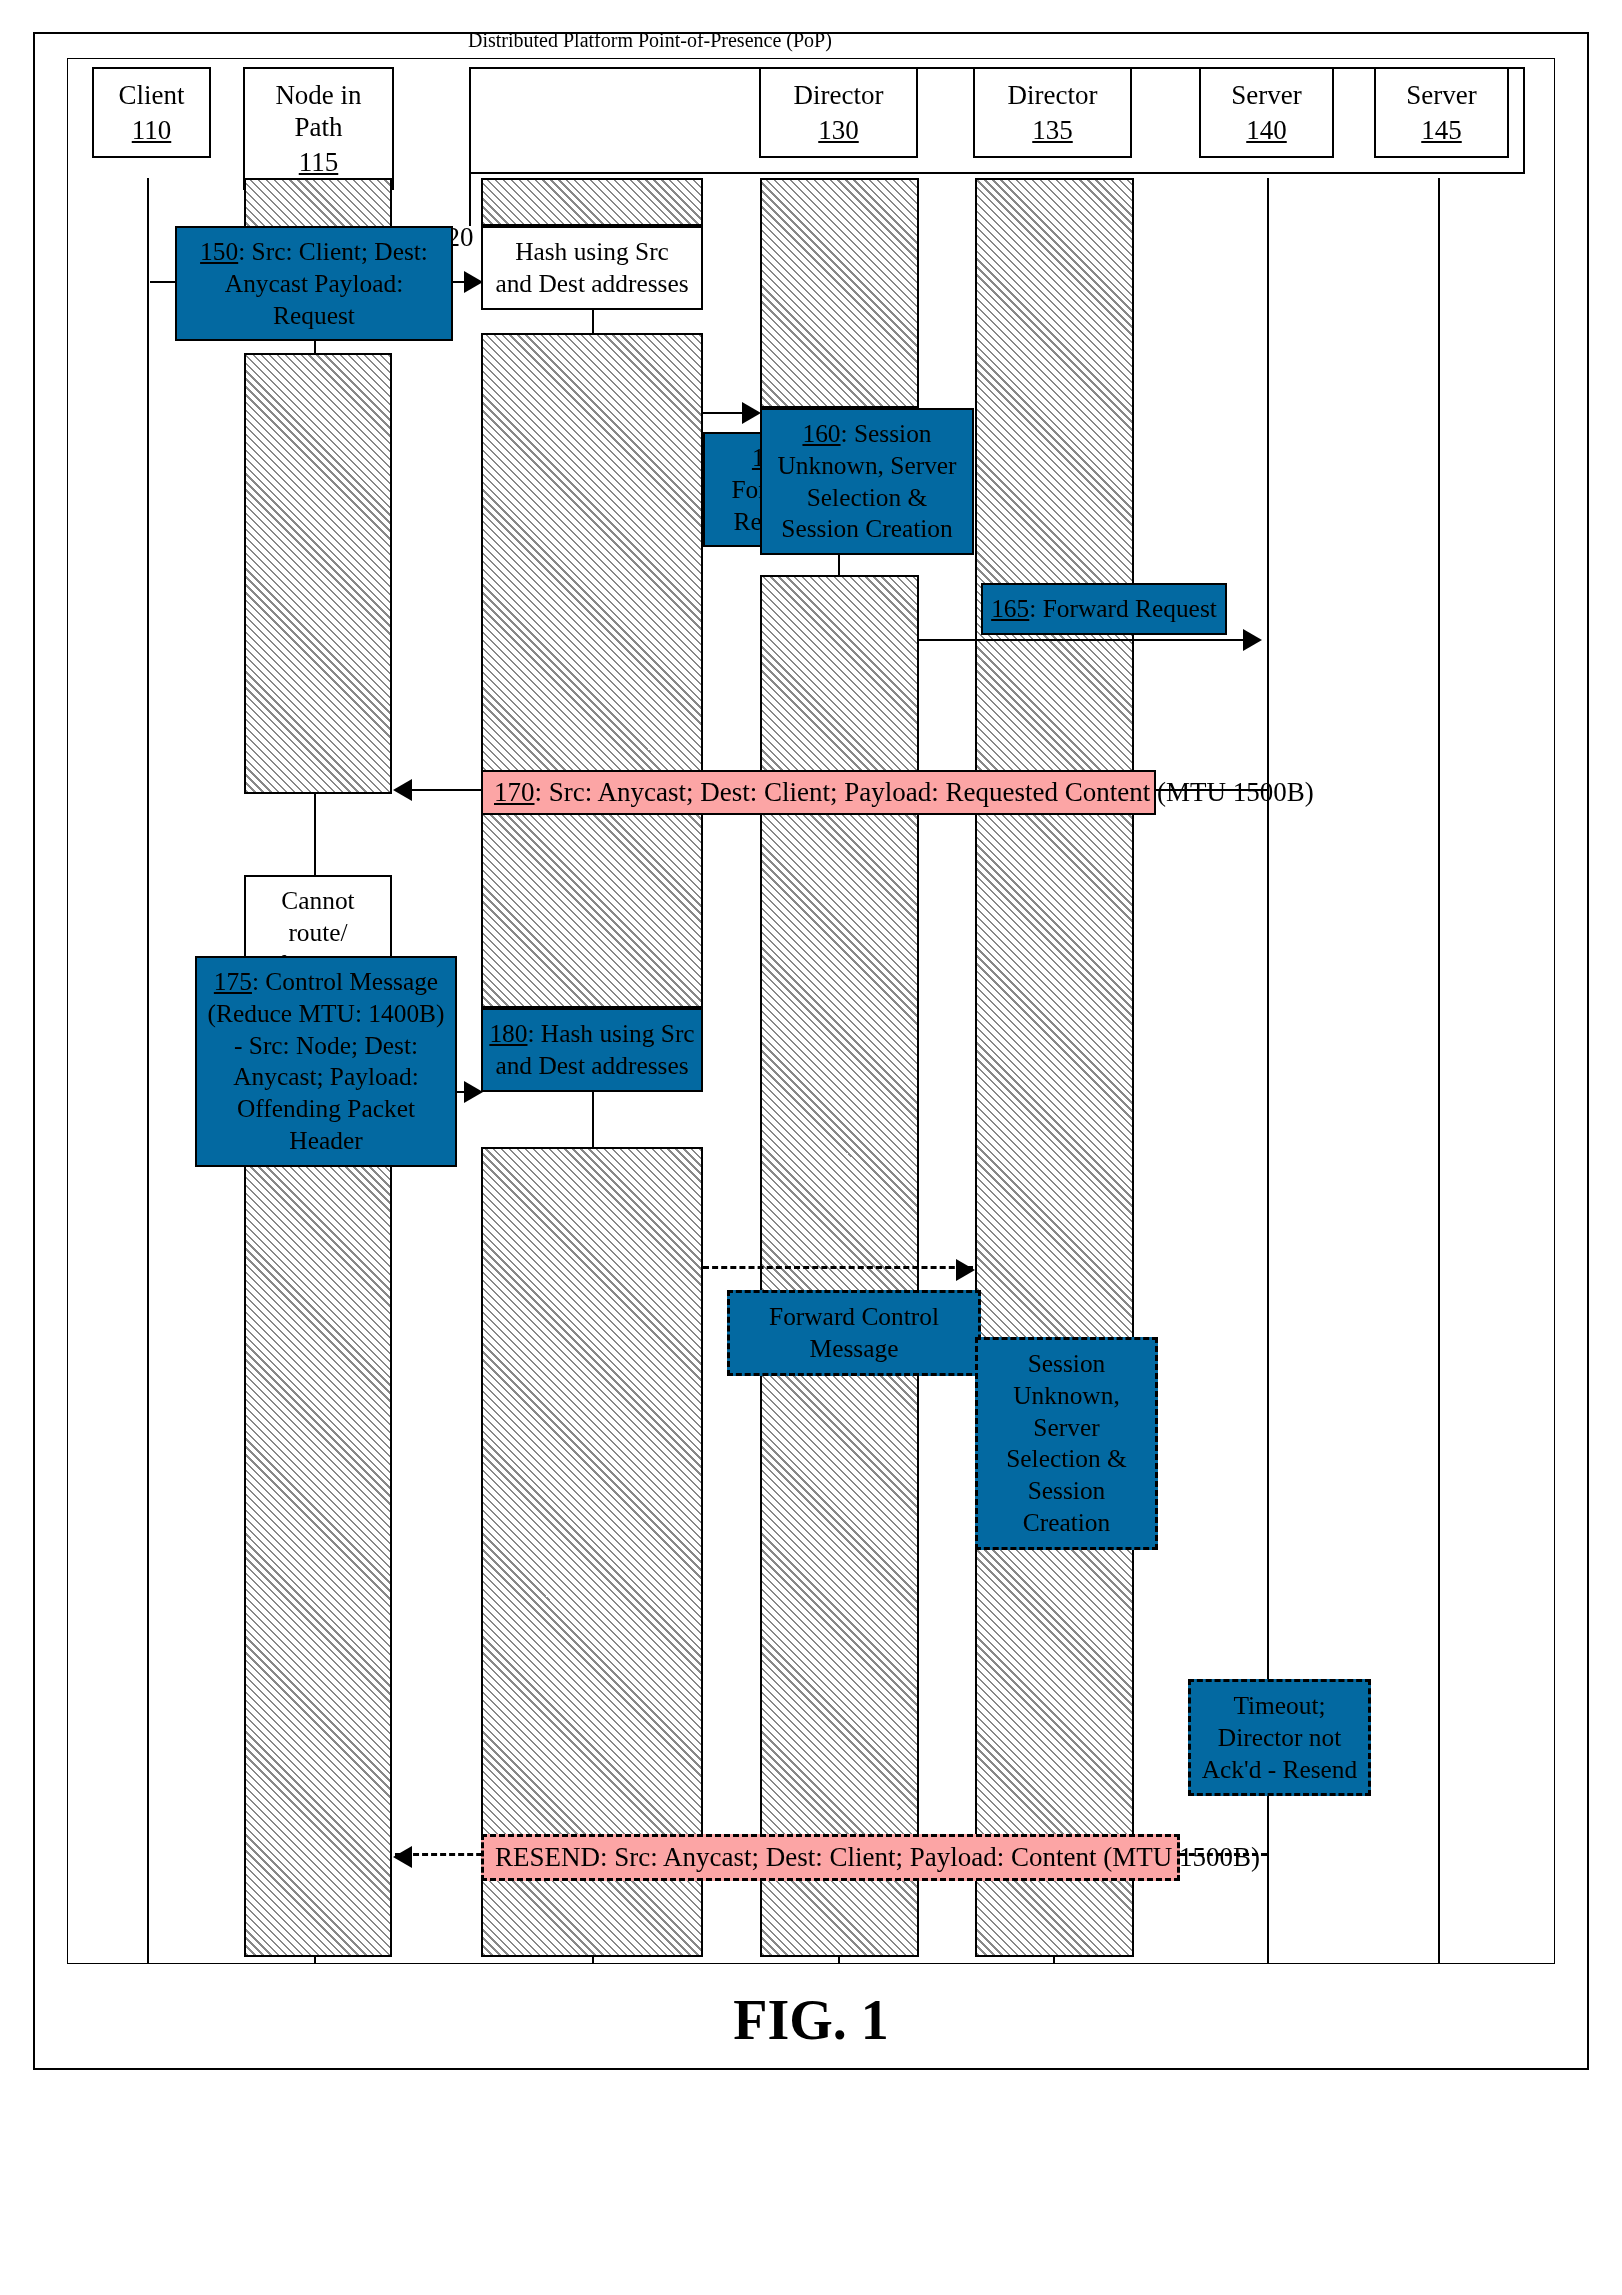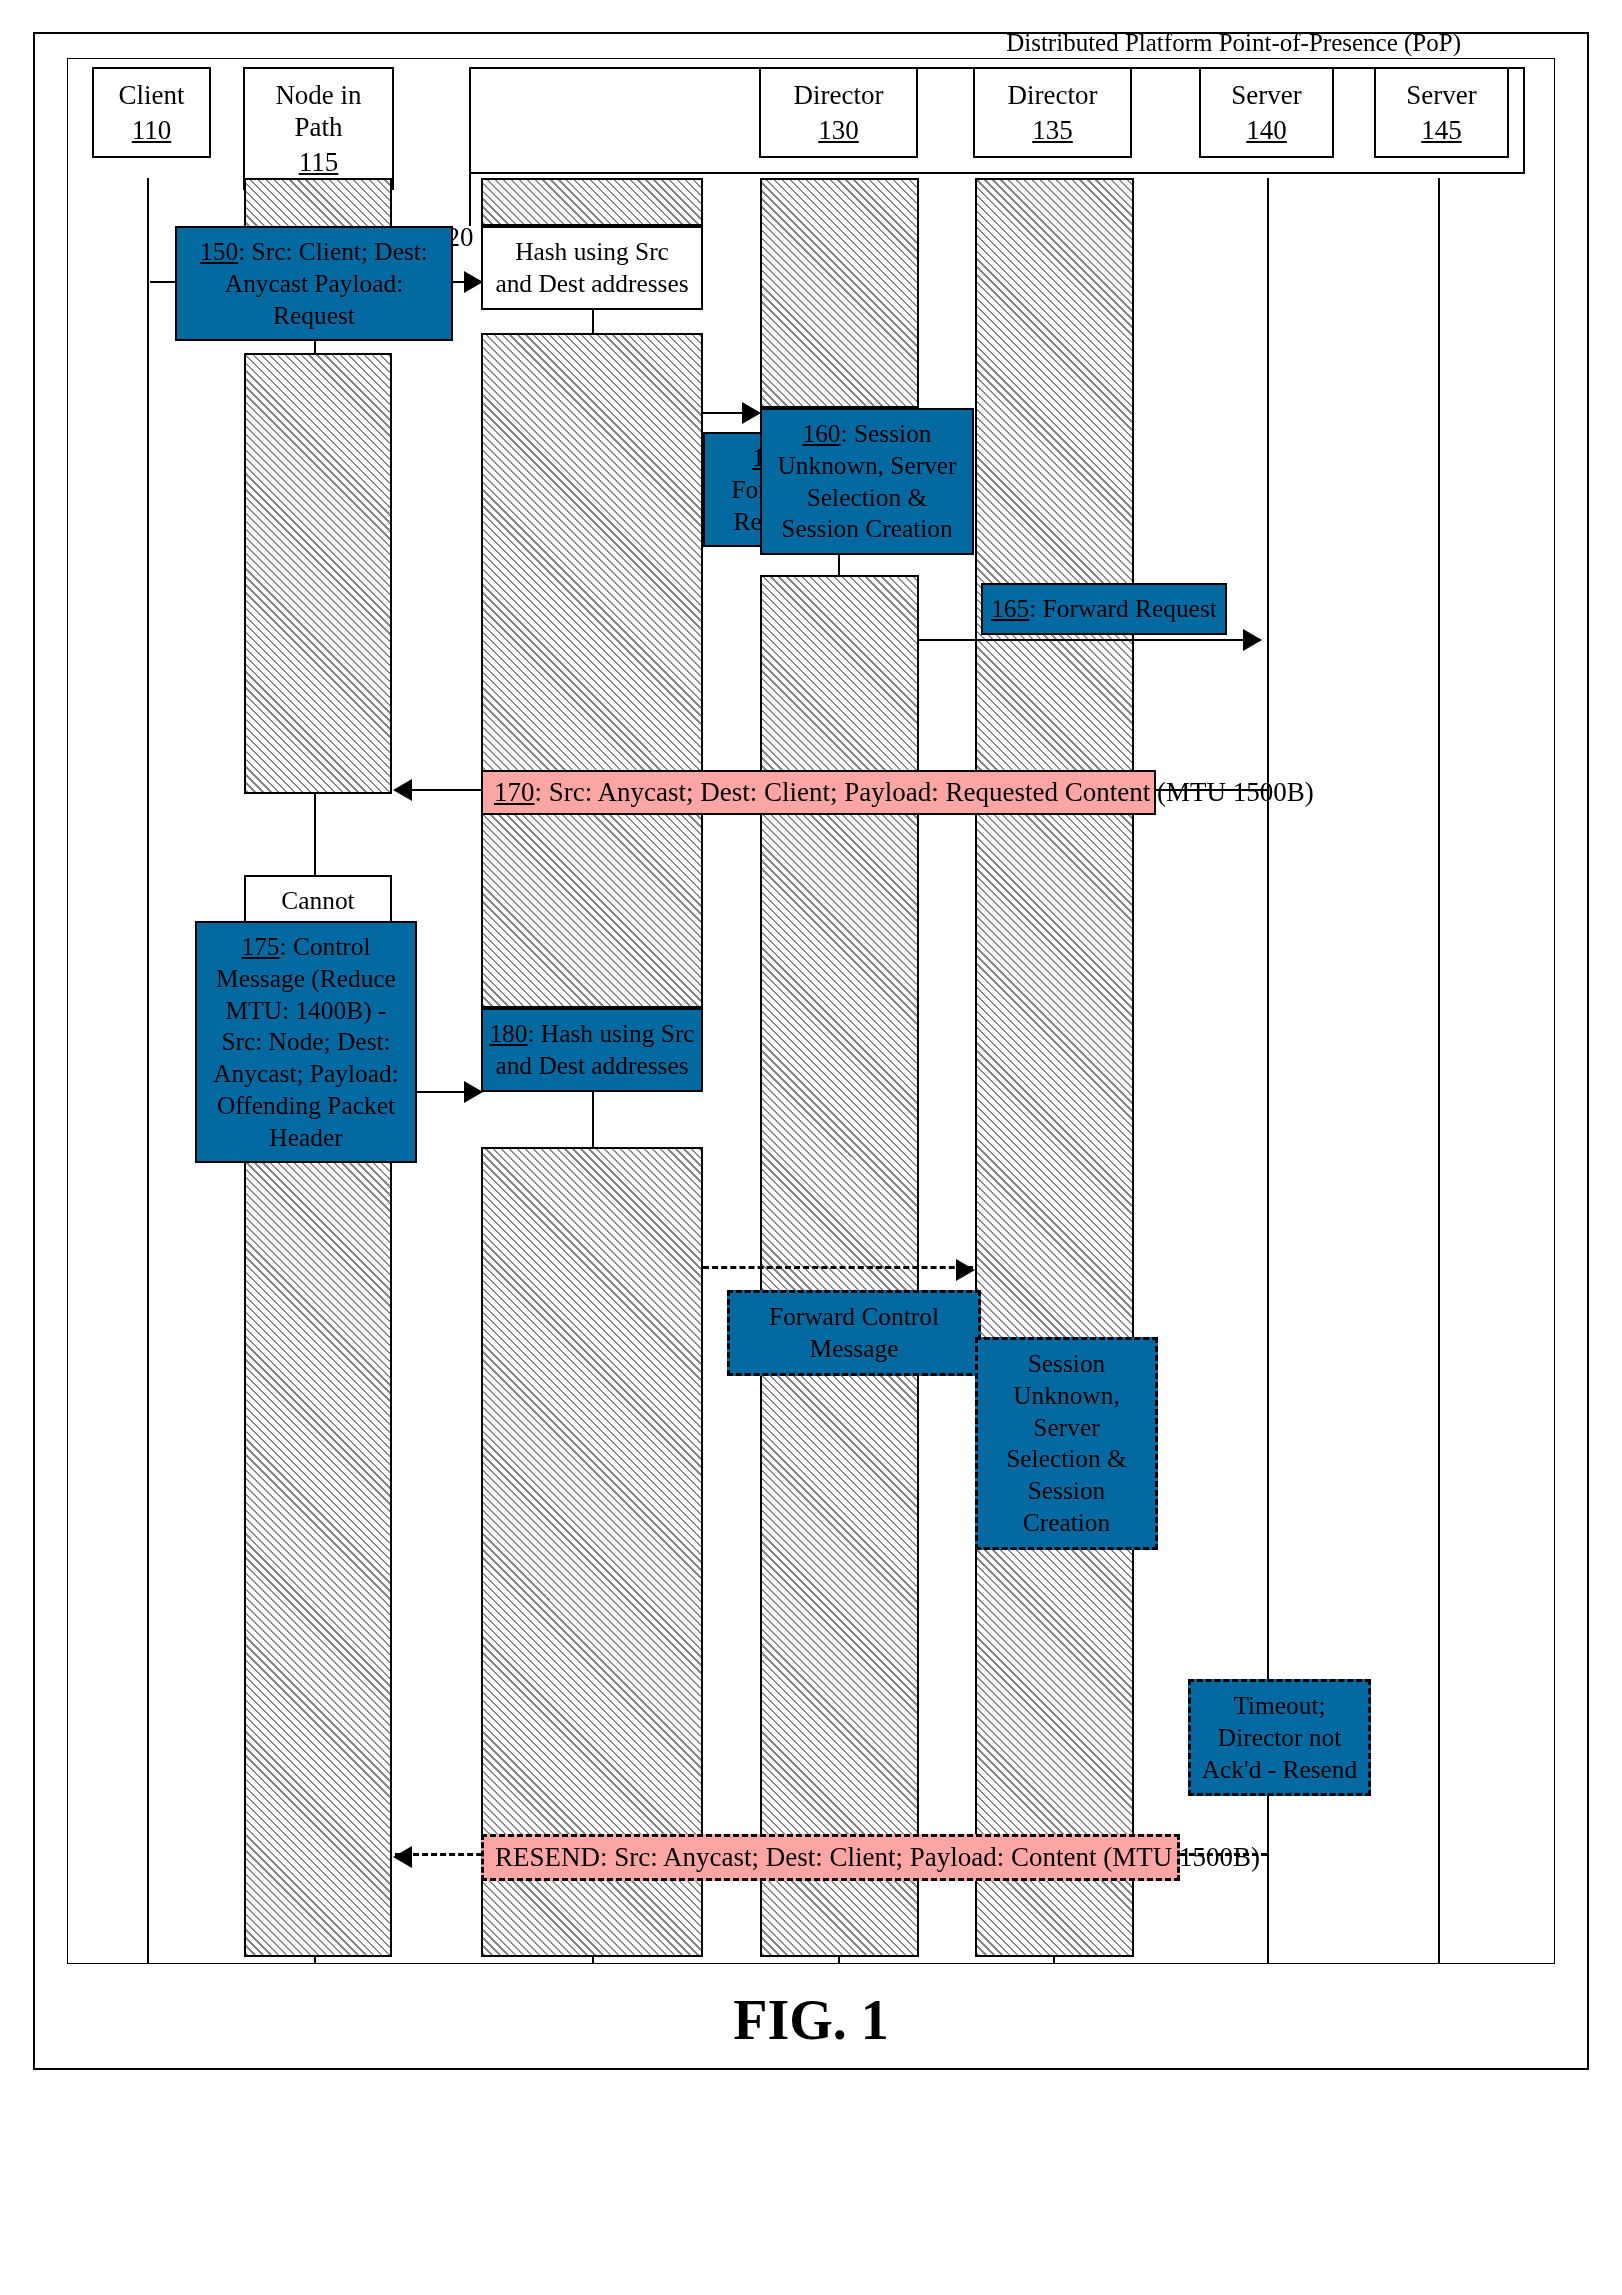--- a/index.html
+++ b/index.html
@@ -43,22 +43,22 @@
   .hdr .num { text-decoration: underline; display:block; margin-top:3.2px; }
   .pop-frame {
     position: absolute;
     border: 2.4px solid #000;
     top: 8px;
     height: 107px;
     background: transparent;
   }
   .pop-label {
     position: absolute;
-    font-size: 25px;
-    text-align: right;
+    font-size: 20px;
+    text-align: left;
     top: -35px;
     width: 100%;
   }
   
   .lifeline {
     position: absolute;
     width: 2.4px;
     background: #000;
     top: 119px;
     bottom: 0;
@@ -247,21 +247,21 @@
         <span class="u">170</span><span>: Src: Anycast; Dest: Client; Payload: Requested Content (MTU 1500B)</span>
       </div>
 
       <div class="activation" style="left:176px; top:294px; width:148px; height:441px;"></div>
       <div class="note" style="left:176px; top:816px; width:148px;">Cannot route/ forward packets</div>
       <div class="activation" style="left:176px; top:953px; width:148px; height:945px;"></div>
 
       <div class="harrow" style="left:324px; top:1032px; width:89px;">
         <div class="ah-r"></div>
       </div>
-      <div class="mbox" style="left:127px; top:862px; width:222px;">
+      <div class="mbox" style="left:127px; top:897px; width:262px;">
         <span class="u">175</span><span>: Control Message (Reduce MTU: 1400B) - Src: Node; Dest: Anycast; Payload: Offending Packet Header</span>
       </div>
 
       <div class="mbox" style="left:413px; top:949px; width:222px;">
         <span class="u">180</span><span>: Hash using Src and Dest addresses</span>
       </div>
       <div class="activation" style="left:413px; top:1088px; width:222px; height:810px;"></div>
 
       <div class="harrow dashed" style="left:635px; top:1207px; width:270px;">
         <div class="ah-r"></div>

